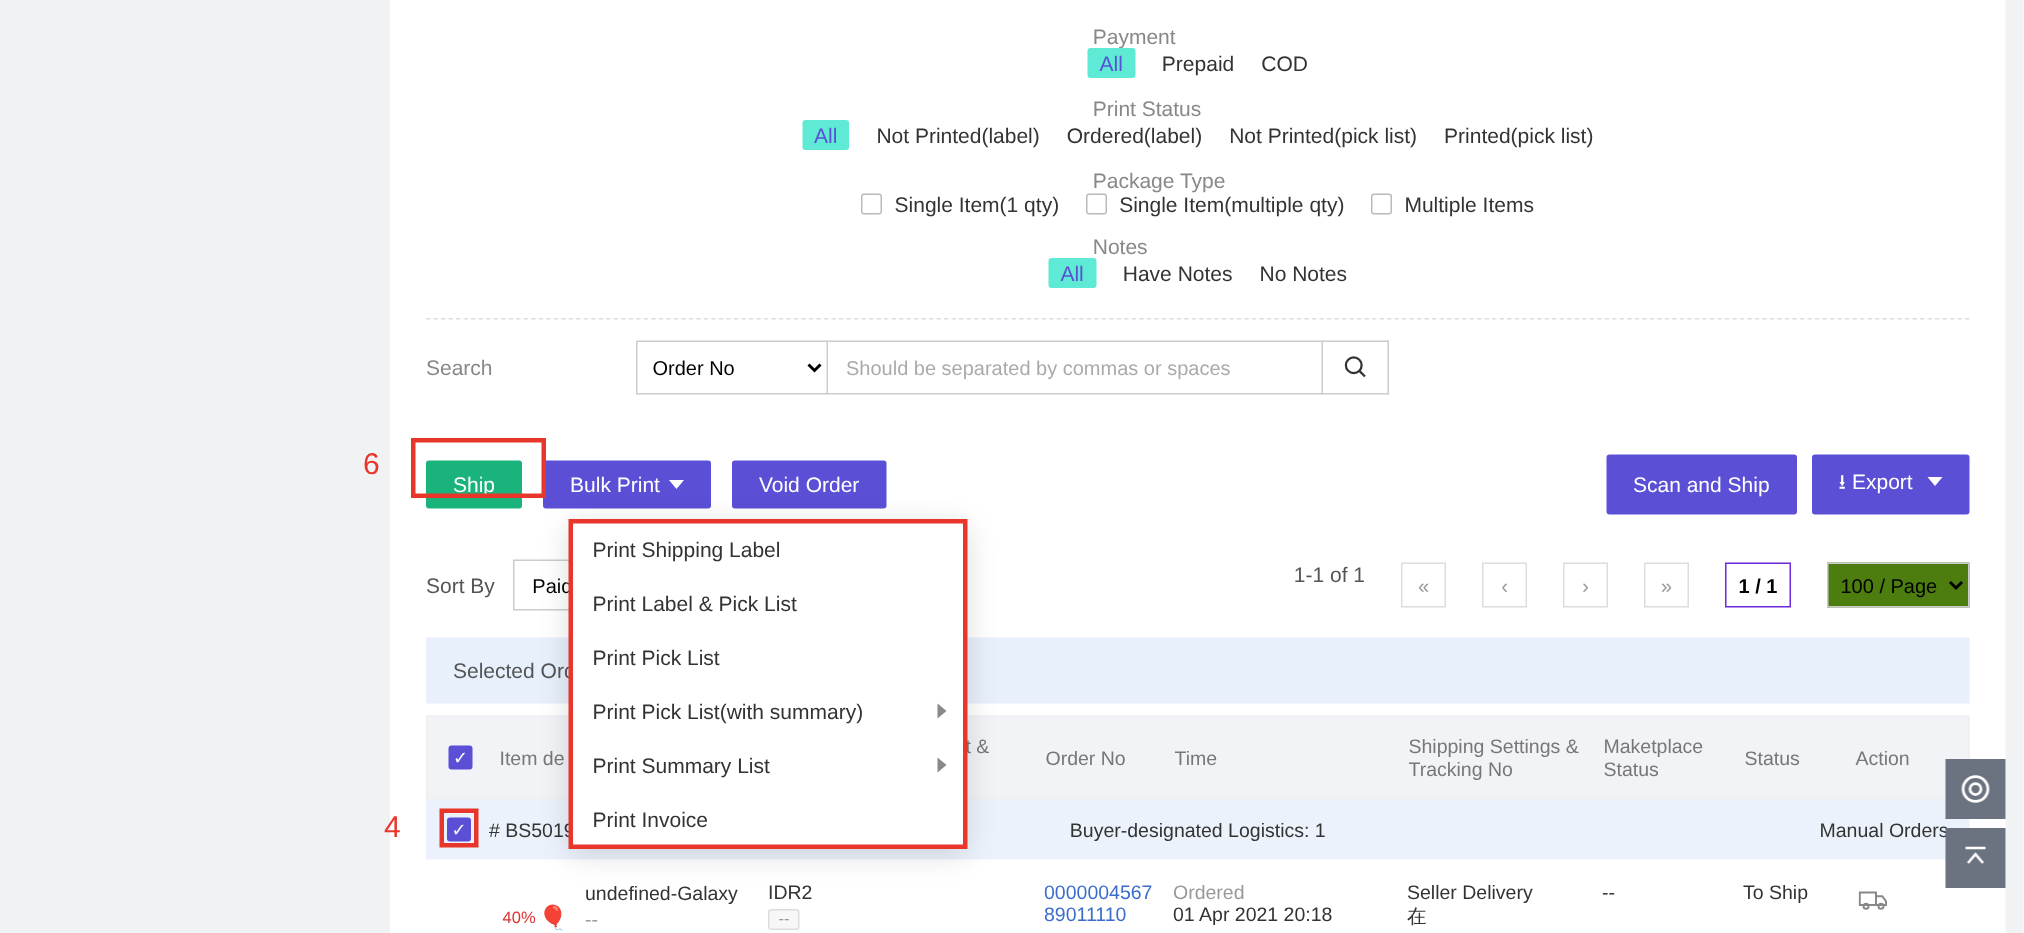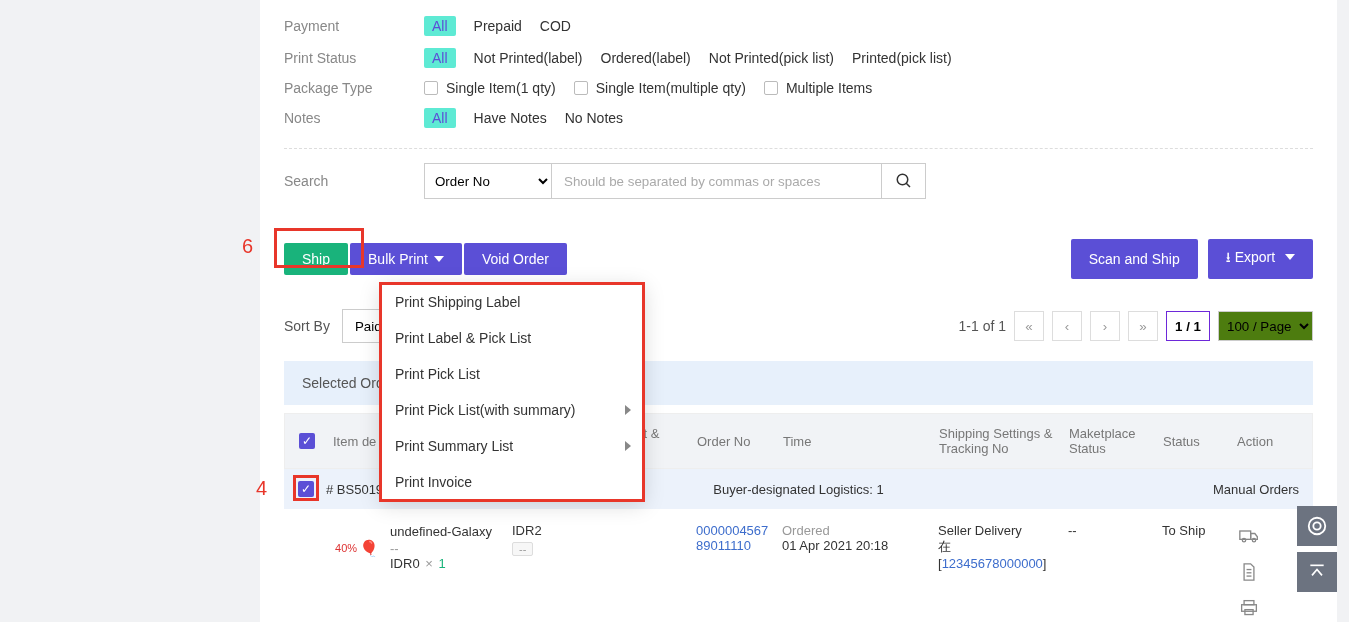--- a/index.html
+++ b/index.html
@@ -10,38 +10,38 @@
     color: #333;
   }
   .container {
     margin-left: 260px;
     margin-right: 12px;
     background: #fff;
     padding: 10px 24px 30px 24px;
   }
 
   
-  .filter-row { display: flex; align-items: center; padding: 6px 0; }
+  .filter-row { display: flex; align-items: center; padding: 6px 0; flex-direction: column; }
   .filter-label { width: 140px; color: #888; }
   .filter-opts { display: flex; align-items: center; gap: 18px; flex-wrap: wrap; }
   .opt { color: #333; cursor: pointer; }
   .opt.active { background: #5eead4; color: #5b4fd6; padding: 2px 8px; border-radius: 2px; }
   .chk { display: inline-flex; align-items: center; gap: 8px; cursor: pointer; color:#333; }
   .chk-box { width: 14px; height: 14px; border: 1px solid #bbb; border-radius: 2px; display:inline-block; }
   .divider-dashed { border-top: 1px dashed #ddd; margin: 14px 0; }
   .search-row { display: flex; align-items: center; }
   .search-row .filter-label { width:140px; color:#888; }
   .search-select { height: 36px; border:1px solid #ccc; padding: 0 6px; width: 128px; background:#fff; }
   .search-input { height:36px; border:1px solid #ccc; border-left:none; padding: 0 12px; width: 330px; color:#333; }
   .search-input::placeholder { color:#aaa; }
   .search-btn { height:36px; width:44px; border:1px solid #ccc; border-left:none; background:#fff; cursor:pointer; display:flex; align-items:center; justify-content:center; }
 
   
   .action-bar { display:flex; align-items:center; margin-top: 40px; position:relative; }
-  .left-actions { display:flex; align-items:flex-start; gap:2px; }
+  .left-actions { display:flex; align-items:flex-start; gap:14px; }
   .btn { border:none; padding: 8px 18px; font-size:14px; cursor:pointer; border-radius:2px; }
   .btn-green { background:#19b37b; color:#fff; }
   .btn-purple { background:#5b4fd6; color:#fff; }
   .btn-purple.caret::after { content:""; display:inline-block; margin-left:6px; border-top:6px solid #fff; border-left:5px solid transparent; border-right:5px solid transparent; vertical-align: middle; position:relative; top:-1px;}
   .right-actions { margin-left:auto; display:flex; gap:10px; }
   .red-box { border:3px solid #e8362a; position:absolute; }
   .red-label { position:absolute; color:#e8362a; font-size:20px; font-weight:400; }
 
   
   .dropdown {
@@ -52,21 +52,21 @@
   }
   .dropdown-item { padding: 10px 14px; cursor:pointer; color:#333; position:relative; }
   .dropdown-item.sub::after {
     content:""; position:absolute; right:12px; top:50%; transform:translateY(-50%);
     border-left:6px solid #888; border-top:5px solid transparent; border-bottom:5px solid transparent;
   }
 
   
   .sort-row { display:flex; align-items:center; margin-top: 30px; }
   .sort-select { height:34px; border:1px solid #ccc; padding:0 8px; background:#fff; width:72px; }
-  .pager { margin-left:auto; display:flex; align-items:center; gap:8px; }
+  .pager { margin-left:auto; display:flex; align-items:flex-start; gap:24px; }
   .pagestat { color:#555; }
   .pgbtn { width:30px; height:30px; border:1px solid #ddd; background:#fff; display:flex; align-items:center; justify-content:center; cursor:pointer; color:#999; }
   .pginput { width:44px; height:30px; border:1px solid #6d28d9; text-align:center;font-weight:bold; }
   .pgselect { height:30px; border:1px solid #ccc; background:#4d7c0f; padding:4px 4px; }
 
   
   .selected-bar { background:#e7f0fb; padding:14px 18px; margin-top:18px; color:#555; }
 
   
   .table-head { display:flex; align-items:center; background:#f1f3f6; padding:12px 14px; color:#777; font-size:13px; border:1px solid #eee; margin-top:8px; }

